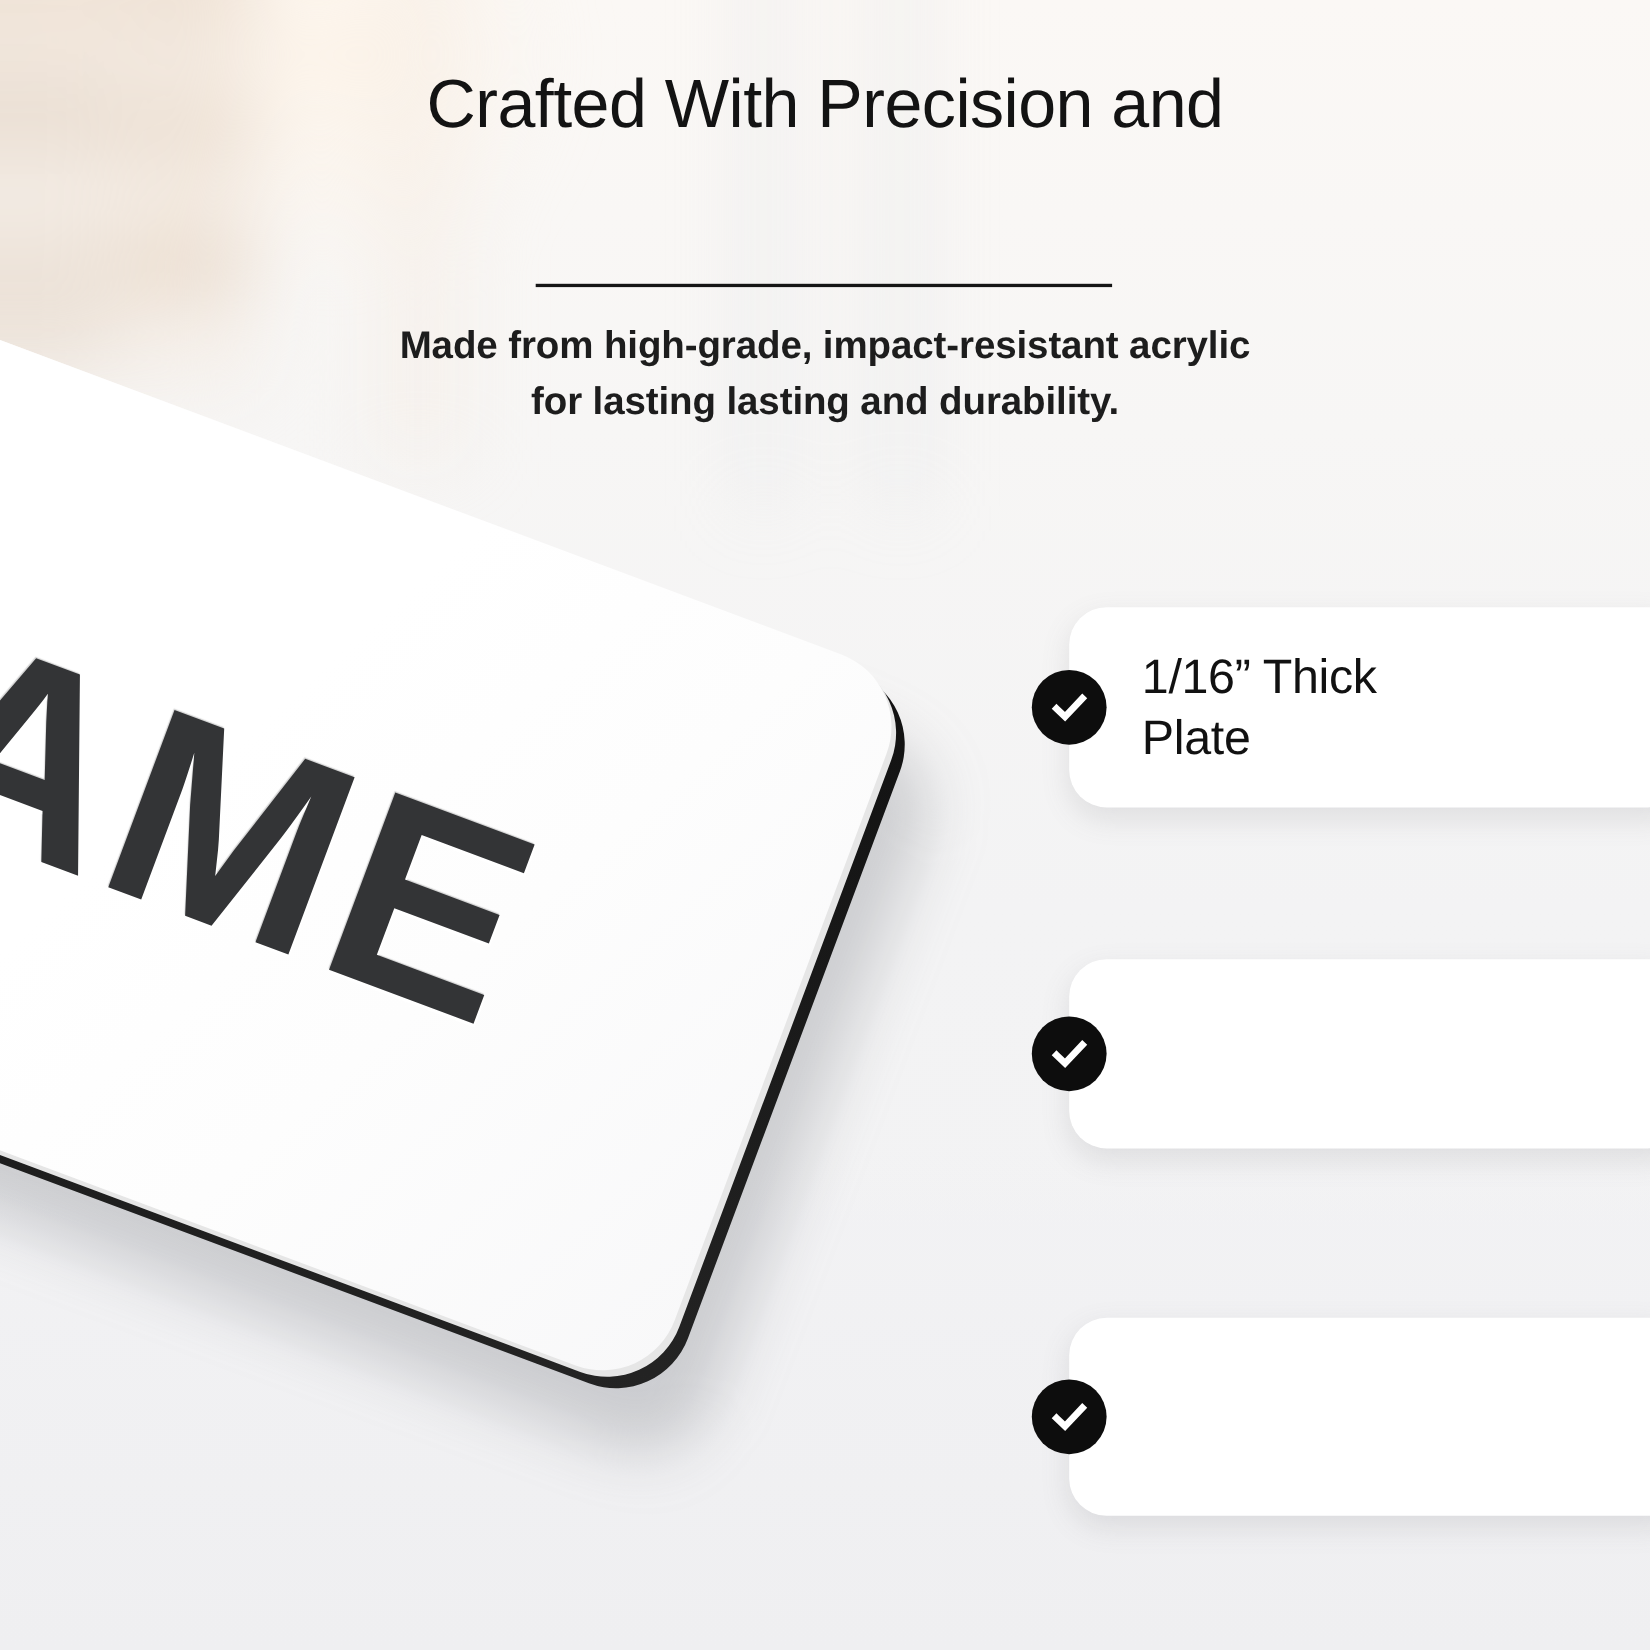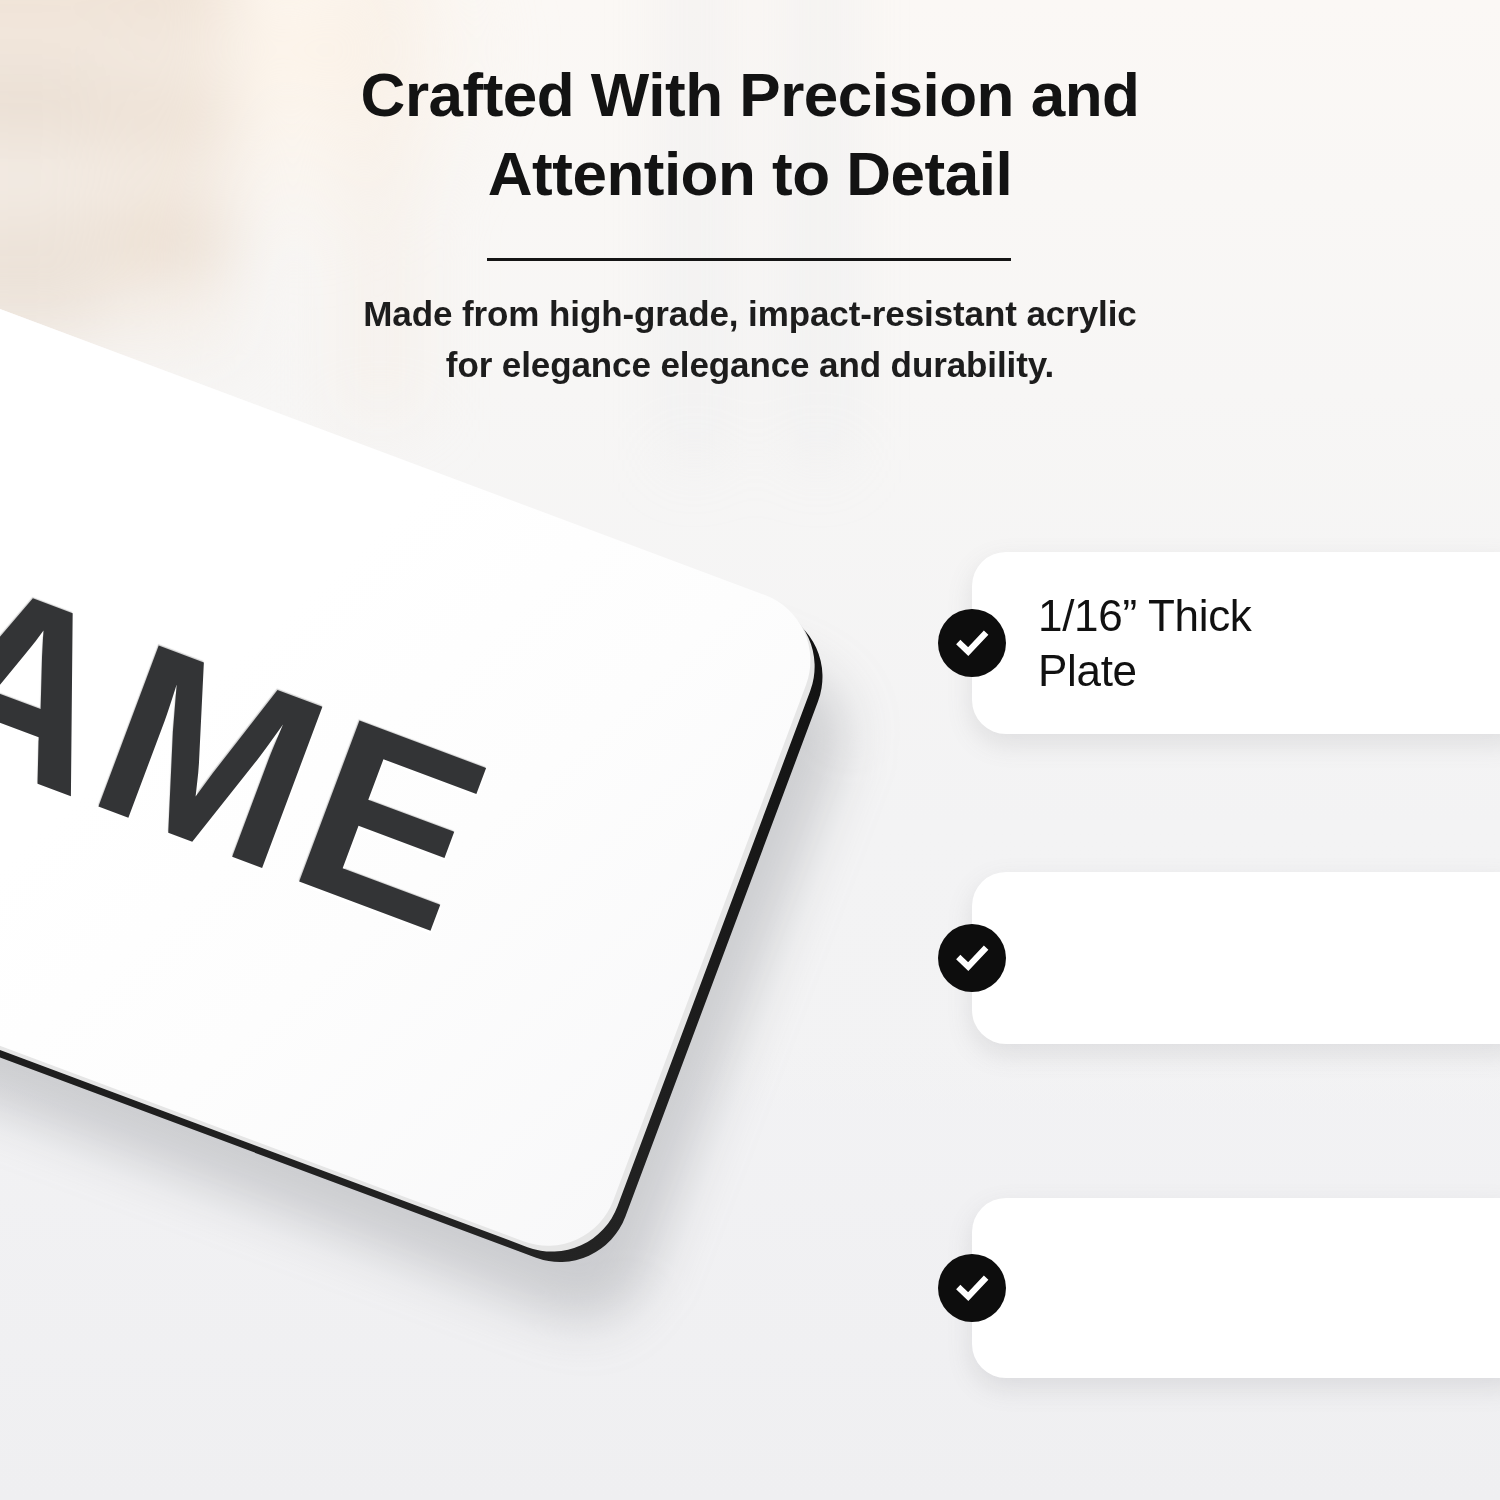--- a/index.html
+++ b/index.html
@@ -120,21 +120,21 @@
 
   
   .headline {
     position: absolute;
     left: 180px;
     top: 55px;
     width: 1140px;
     text-align: center;
     font-size: 62px;
     line-height: 1.28;
-    font-weight: 700;
+    font-weight: 400;
     letter-spacing: -0.5px;
     color: #131313;
     z-index: 40;
   }
   .headline .ln { display: block; }
 
   .divider {
     position: absolute;
     left: 487px;
     top: 258px;
@@ -326,28 +326,27 @@
     <div class="plate-edge"></div>
     <div class="plate-rim"></div>
     <div class="plate-face">
       <div class="plate-sheen"></div>
       <div class="plate-name">NAME</div>
     </div>
   </div>
 
   <div class="headline">
     <span class="ln">Crafted With Precision and</span>
-    <span class="ln">Attention to Detail</span>
   </div>
 
   <div class="divider"></div>
 
   <div class="subhead">
     <span class="ln">Made from high-grade, impact-resistant acrylic</span>
-    <span class="ln">for elegance elegance and durability.</span>
+    <span class="ln">for lasting lasting and durability.</span>
   </div>
 
   <div class="badges">
 
     <div class="badge badge-1">
       <span class="check-icon">
         <svg width="40" height="40" viewBox="0 0 40 40" aria-hidden="true">
           <path d="M8.5 21.2 L16.2 28.6 L32 11.8" fill="none" stroke="#ffffff" stroke-width="6.2" stroke-linecap="square" stroke-linejoin="miter"></path>
         </svg>
       </span>

